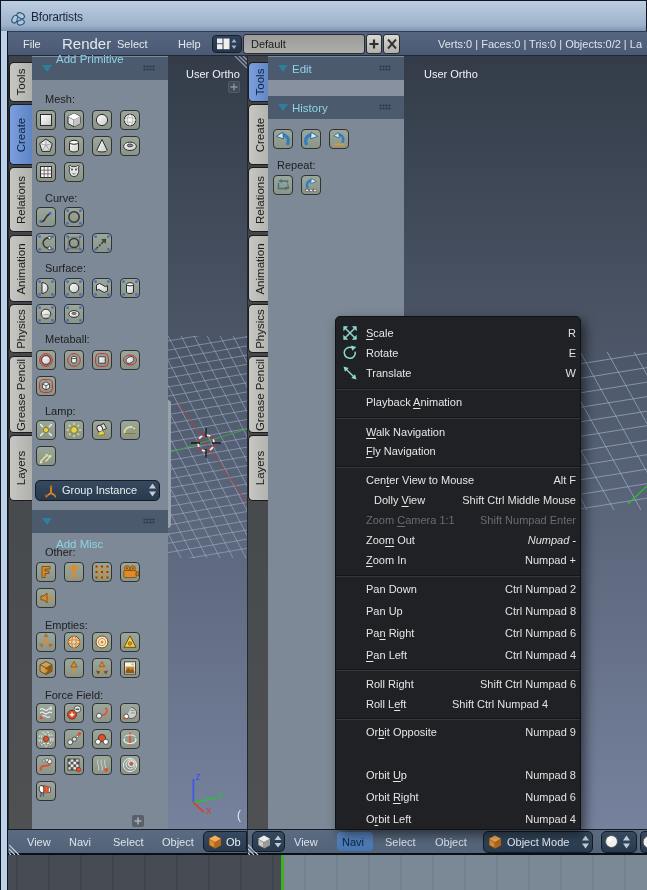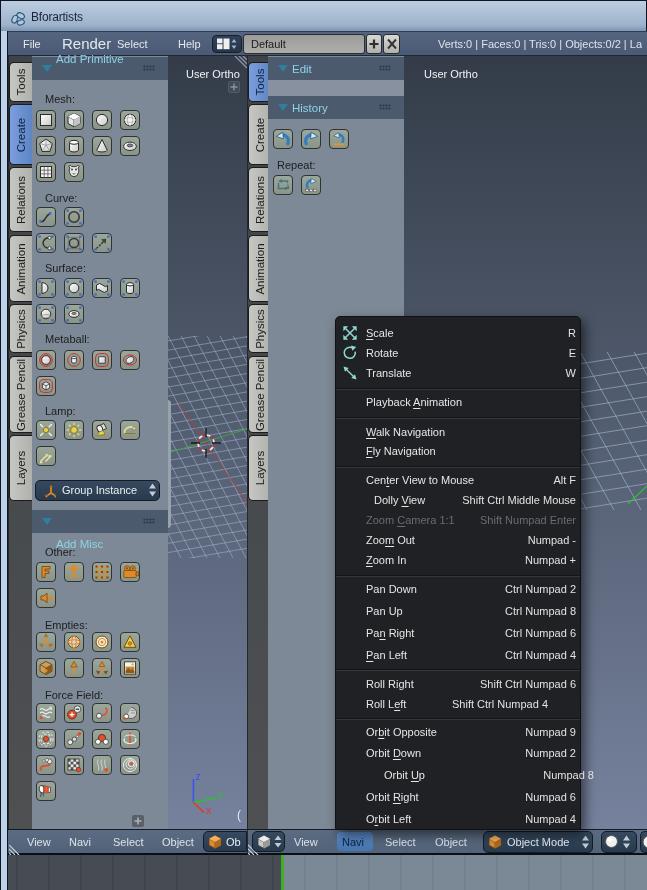--- a/index.html
+++ b/index.html
@@ -905,21 +905,21 @@
 <div class="mi" style="left:335px;top:490px;width:246px;">
       <span class="lb" style="color:#e6e6e6;padding-left:8px;">Dolly <u>V</u>iew</span>
       <span class="sc" style="color:#e2e2e2;">Shift Ctrl Middle Mouse</span>
     </div>
 <div class="mi" style="left:335px;top:510px;width:246px;">
       <span class="lb" style="color:#686d72;">Zoom <u>C</u>amera 1:1</span>
       <span class="sc" style="color:#686d72;">Shift Numpad Enter</span>
     </div>
 <div class="mi" style="left:335px;top:530px;width:246px;">
       <span class="lb" style="color:#e6e6e6;">Zoo<u>m</u> Out</span>
-      <span class="sc" style="color:#e2e2e2;">Numpad -</span>
+      <span class="sc" style="color:#e2e2e2;font-style:italic;">Numpad -</span>
     </div>
 <div class="mi" style="left:335px;top:550px;width:246px;">
       <span class="lb" style="color:#e6e6e6;"><u>Z</u>oom In</span>
       <span class="sc" style="color:#e2e2e2;">Numpad +</span>
     </div>
 <div class="mi" style="left:335px;top:579px;width:246px;">
       <span class="lb" style="color:#e6e6e6;">Pan Down</span>
       <span class="sc" style="color:#e2e2e2;">Ctrl Numpad 2</span>
     </div>
 <div class="mi" style="left:335px;top:601px;width:246px;">
@@ -939,25 +939,21 @@
       <span class="sc" style="color:#e2e2e2;">Shift Ctrl Numpad 6</span>
     </div>
 <div class="mi" style="left:335px;top:694px;width:218px;">
       <span class="lb" style="color:#e6e6e6;">Roll L<u>e</u>ft</span>
       <span class="sc" style="color:#e2e2e2;">Shift Ctrl Numpad 4</span>
     </div>
 <div class="mi" style="left:335px;top:722px;width:246px;">
       <span class="lb" style="color:#e6e6e6;">Or<u>b</u>it Opposite</span>
       <span class="sc" style="color:#e2e2e2;">Numpad 9</span>
     </div>
-<div class="mi" style="left:335px;top:743px;width:246px;">
-      <span class="lb" style="color:#e6e6e6;">Orbit <u>D</u>own</span>
-      <span class="sc" style="color:#e2e2e2;">Numpad 2</span>
-    </div>
-<div class="mi" style="left:335px;top:765px;width:246px;margin-left:18px;">
+<div class="mi" style="left:335px;top:765px;width:246px;">
       <span class="lb" style="color:#e6e6e6;">Orbit <u>U</u>p</span>
       <span class="sc" style="color:#e2e2e2;">Numpad 8</span>
     </div>
 <div class="mi" style="left:335px;top:787px;width:246px;">
       <span class="lb" style="color:#e6e6e6;">Orbit <u>R</u>ight</span>
       <span class="sc" style="color:#e2e2e2;">Numpad 6</span>
     </div>
 <div class="mi" style="left:335px;top:809px;width:246px;">
       <span class="lb" style="color:#e6e6e6;">O<u>r</u>bit Left</span>
       <span class="sc" style="color:#e2e2e2;">Numpad 4</span>

